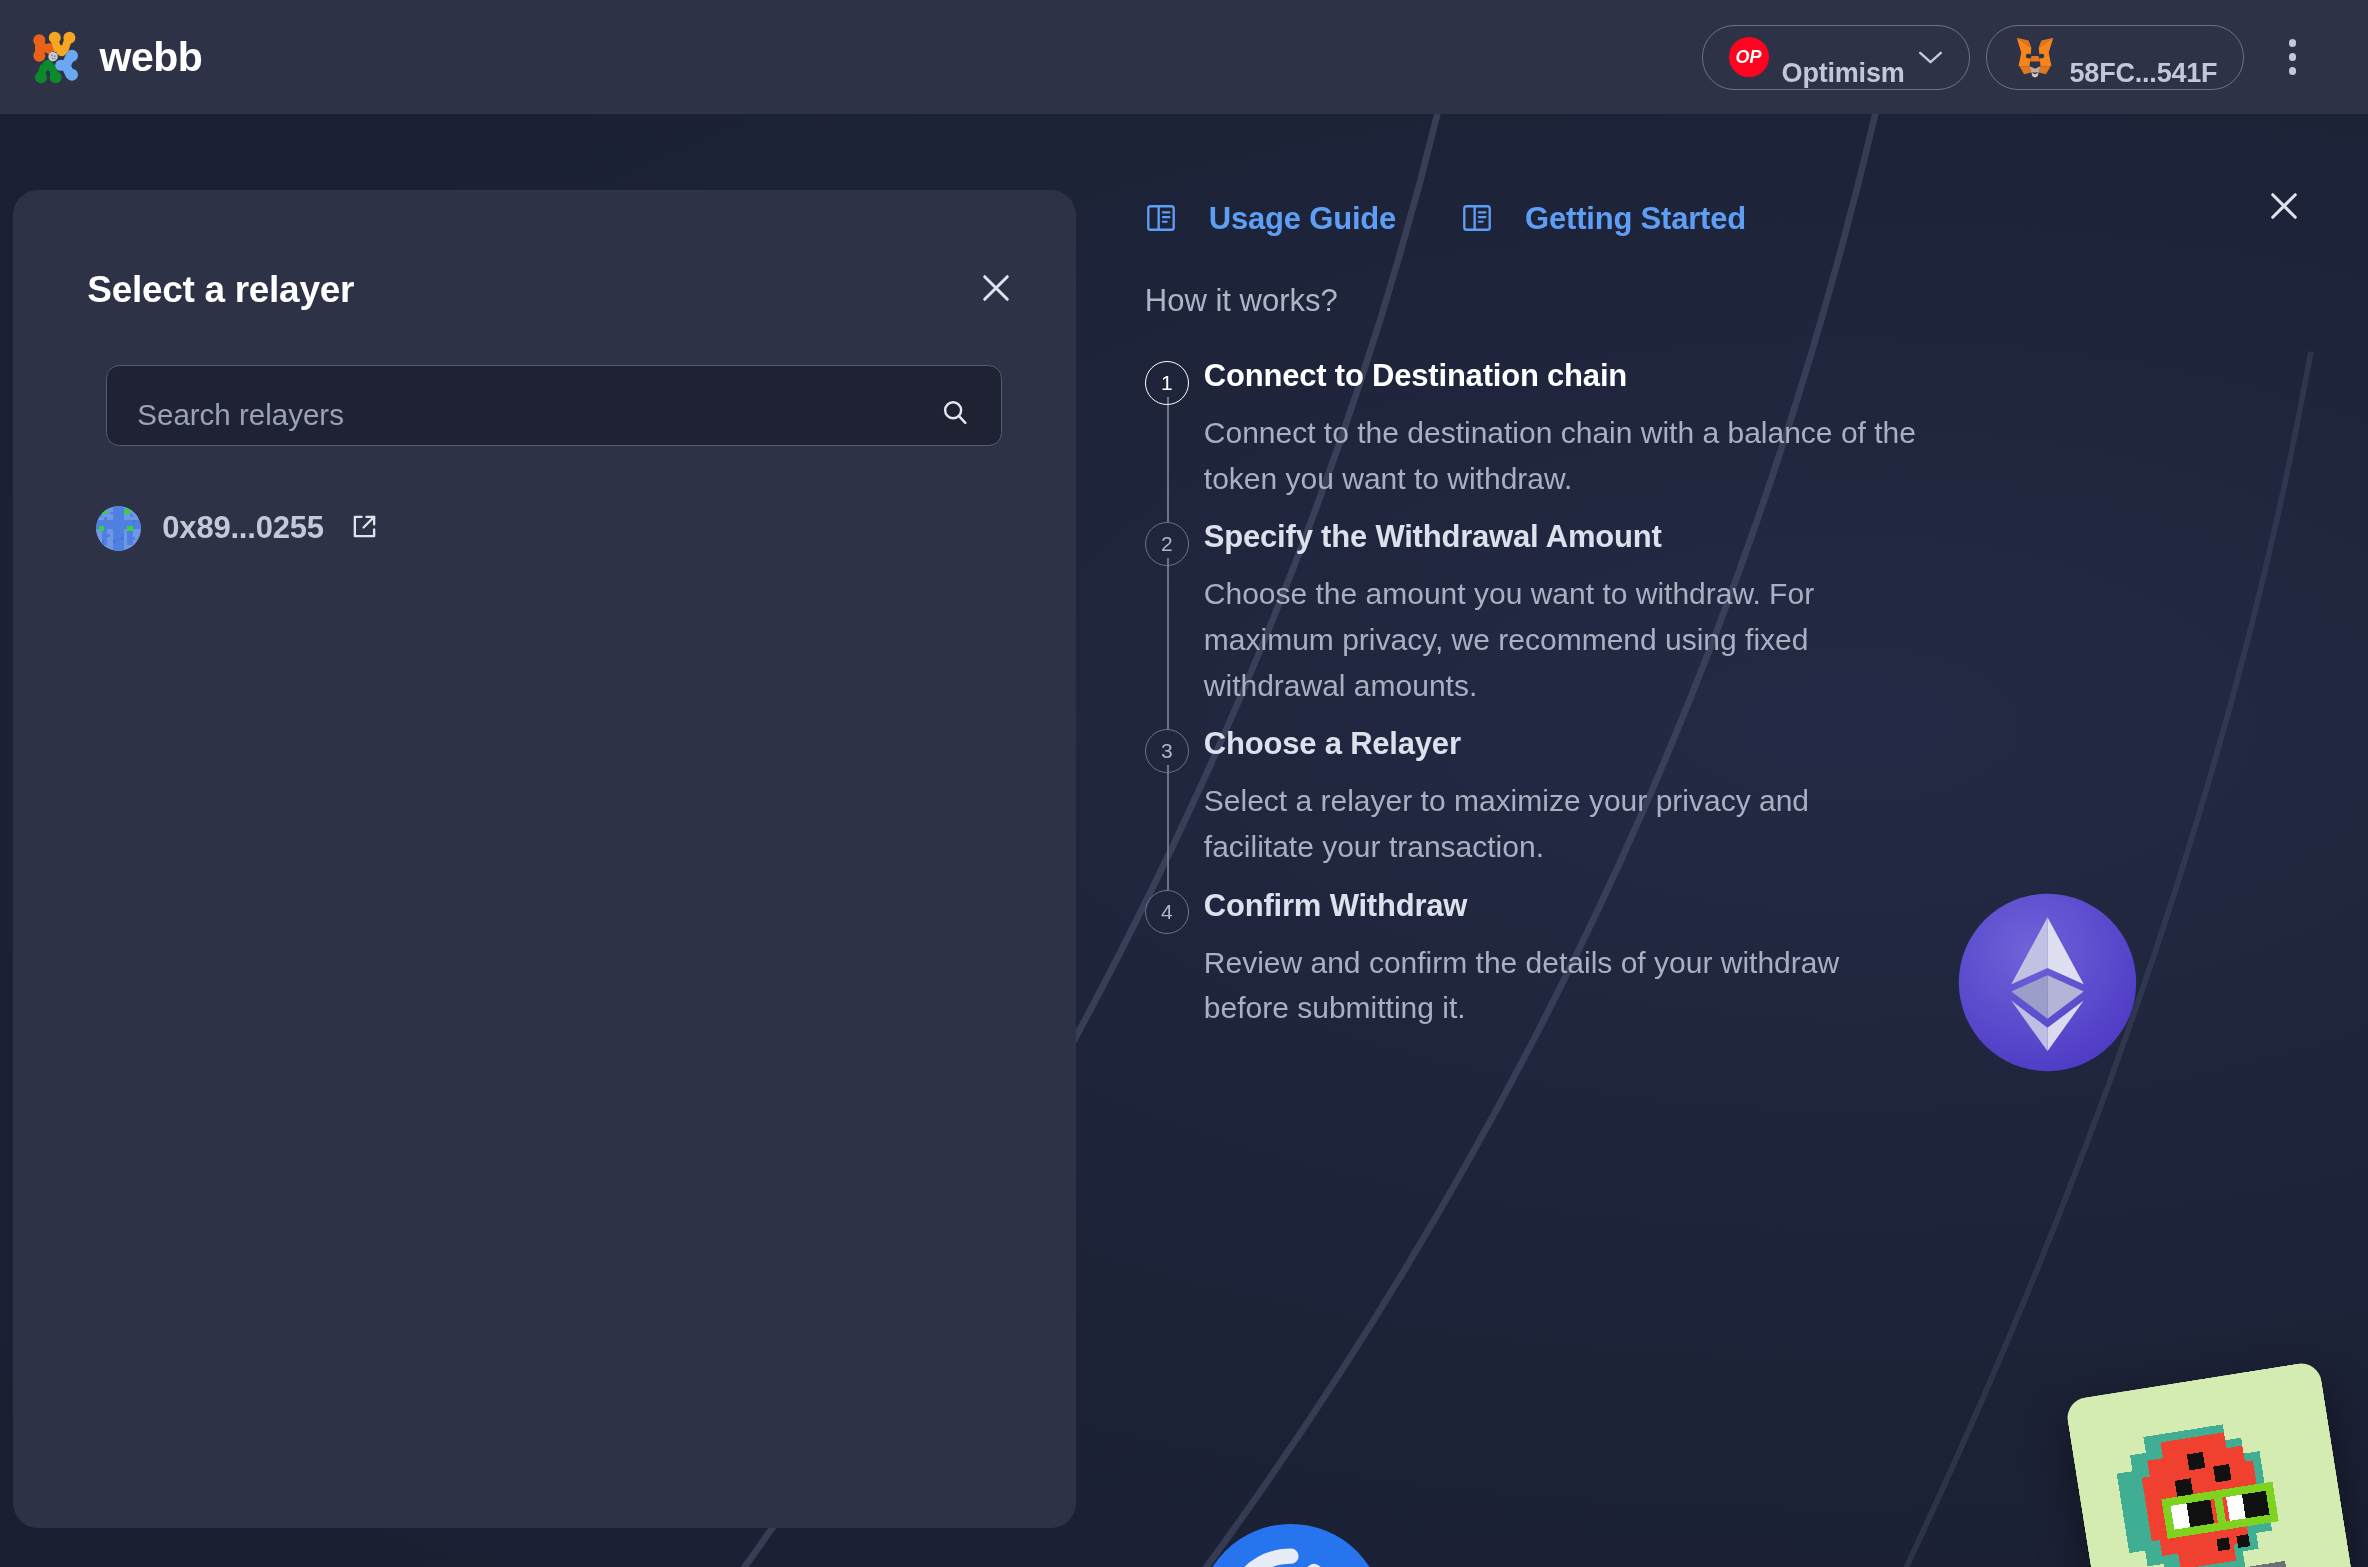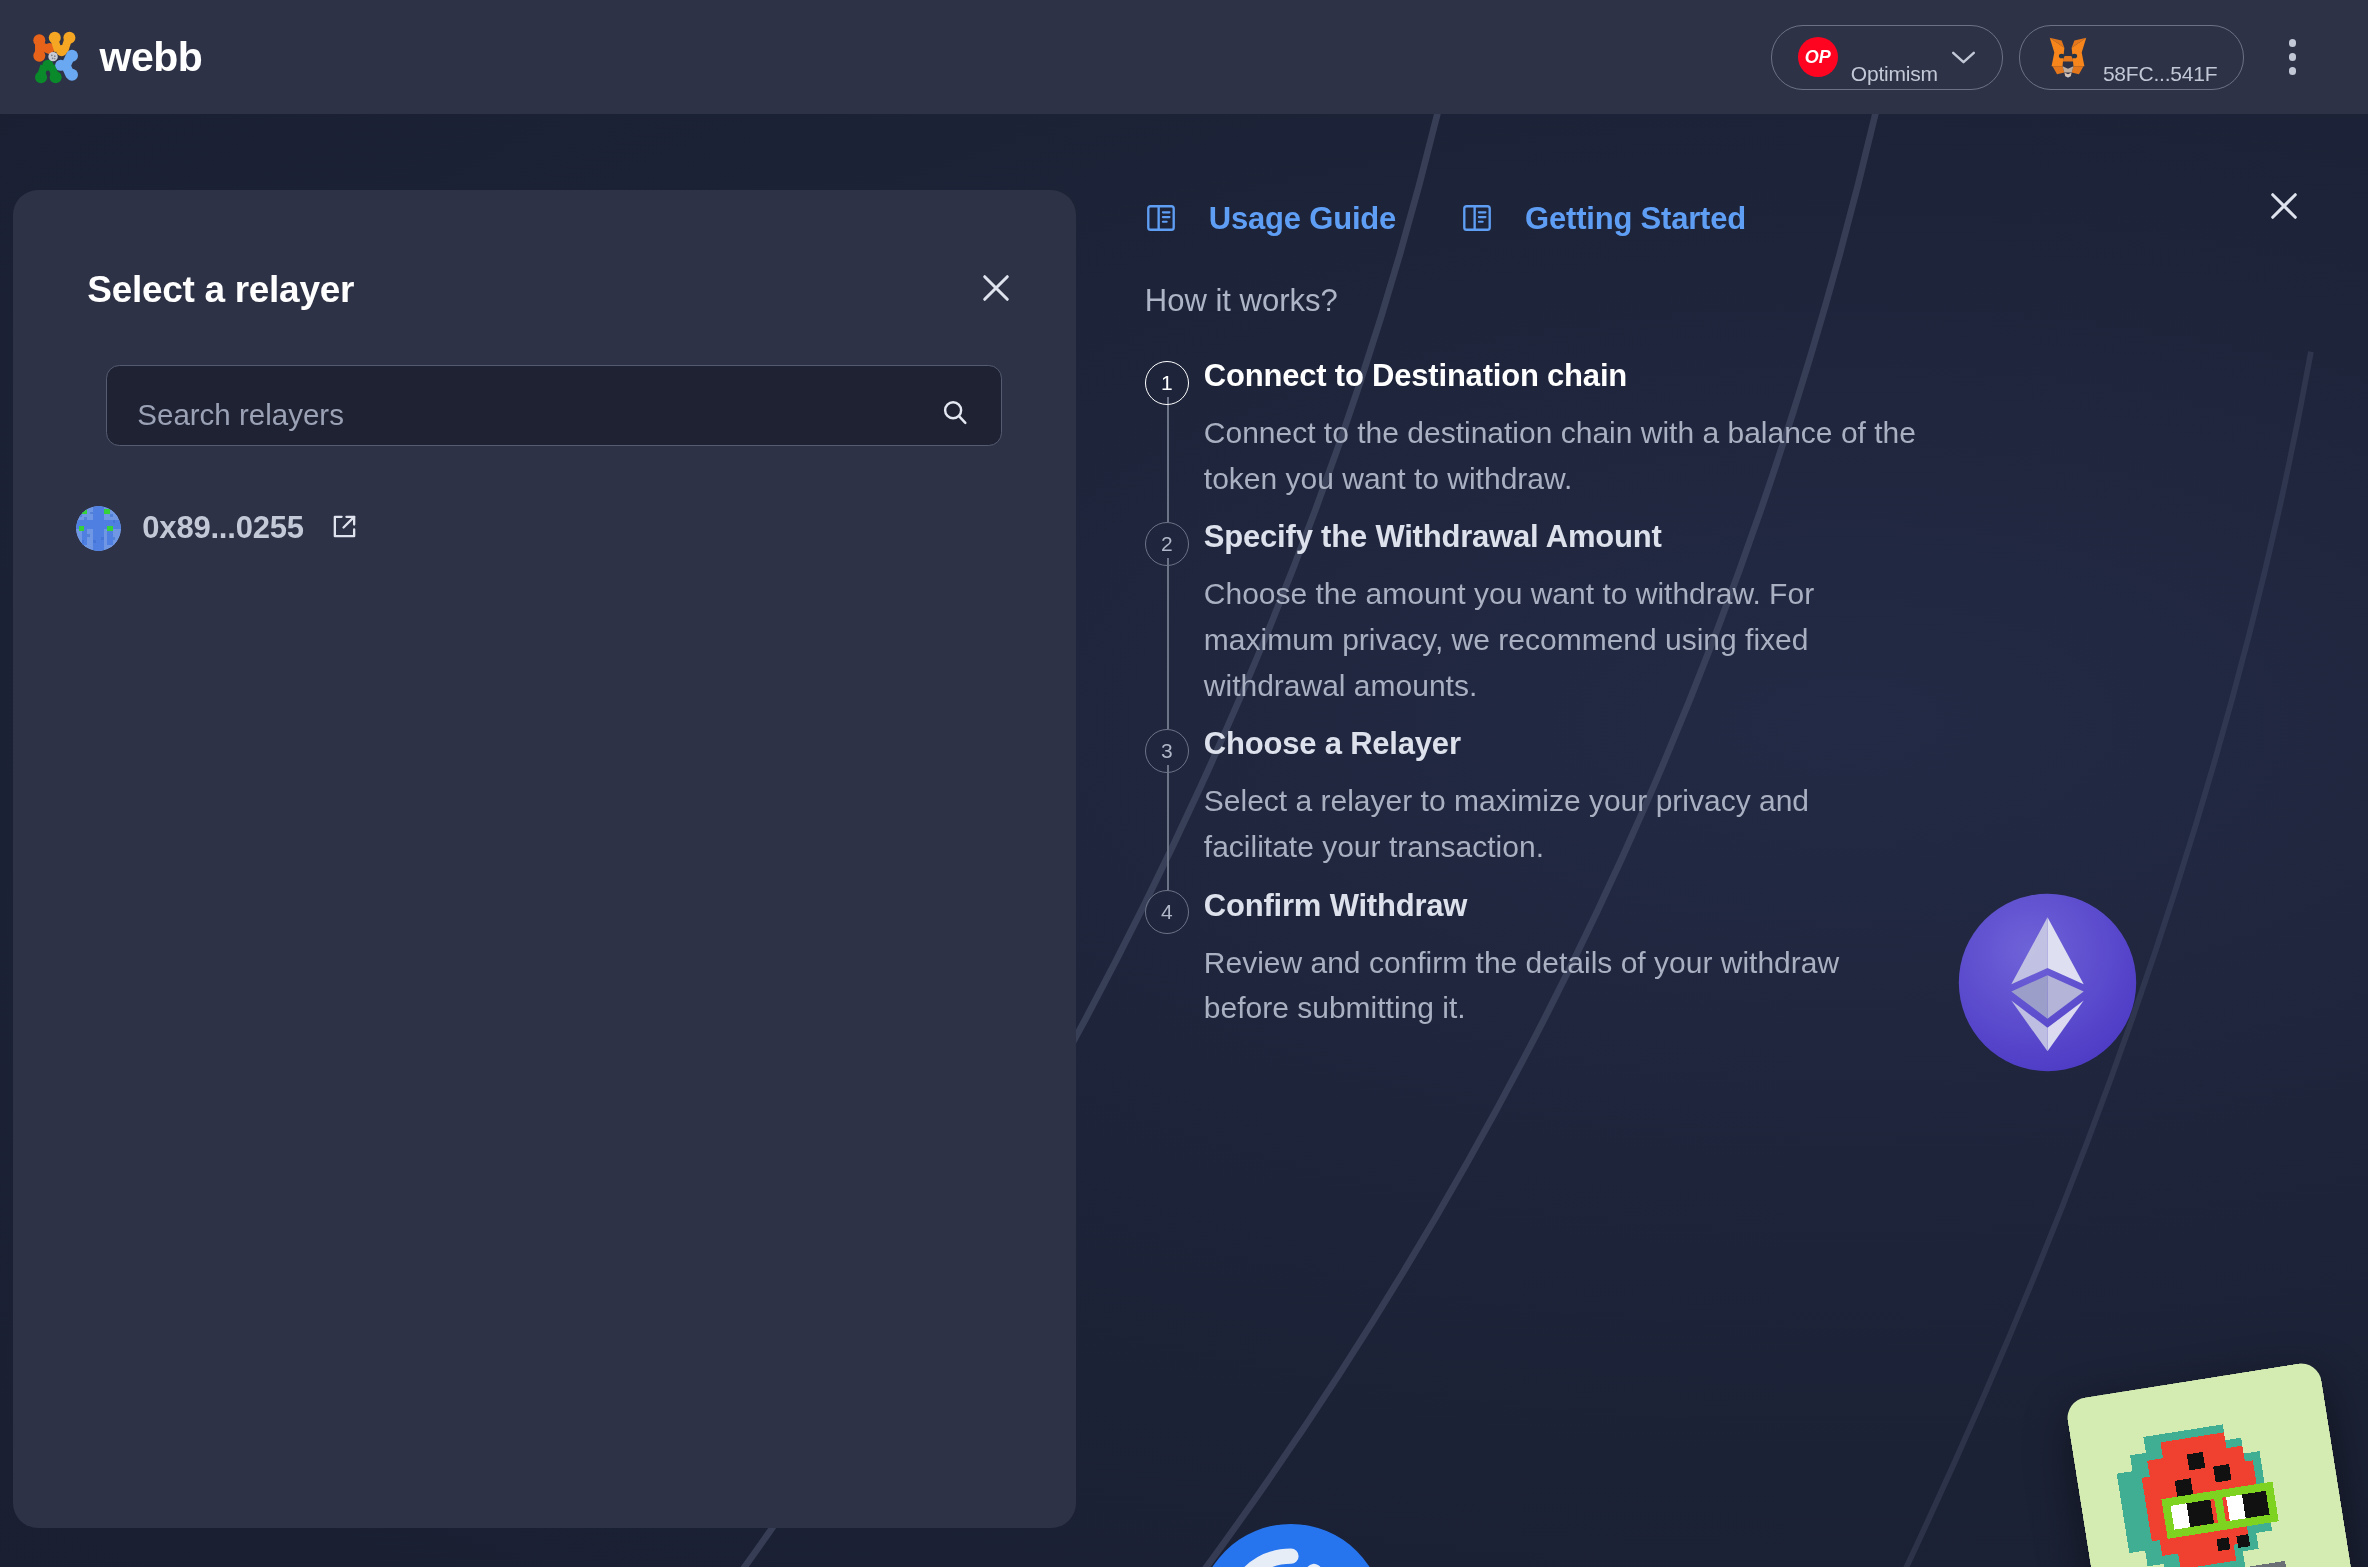--- a/index.html
+++ b/index.html
@@ -51,22 +51,22 @@
     border: 1.5px solid #6b7287;
     border-radius: 32px;
     display: flex;
     align-items: center;
     gap: 13px;
     padding: 0 26px;
     background: transparent;
   }
   .chip-label {
     color: #c3c8d6;
-    font-size: 21px;
-    font-weight: 400;
+    font-size: 27px;
+    font-weight: 700;
     letter-spacing: -0.2px;
     white-space: nowrap;
     margin-top: 33px;
   }
   .op-badge {
     width: 40px; height: 40px;
     border-radius: 50%;
     background: #ff0420;
     display: flex;
     align-items: center;
@@ -182,21 +182,21 @@
     border: 0;
     outline: none;
     color: #e8eaf2;
     font-family: "Liberation Sans", sans-serif;
     font-size: 29.5px;
   }
   .search-input::placeholder { color: #9ba2b6; }
 
   .relayer-list {
     margin-top: 48px;
-    padding: 0 74px 0 63px;
+    padding: 0 74px 0 83px;
   }
   .relayer-item {
     display: flex;
     align-items: center;
     gap: 21px;
     height: 68px;
   }
   .relayer-avatar {
     width: 45px; height: 45px;
     border-radius: 50%;

